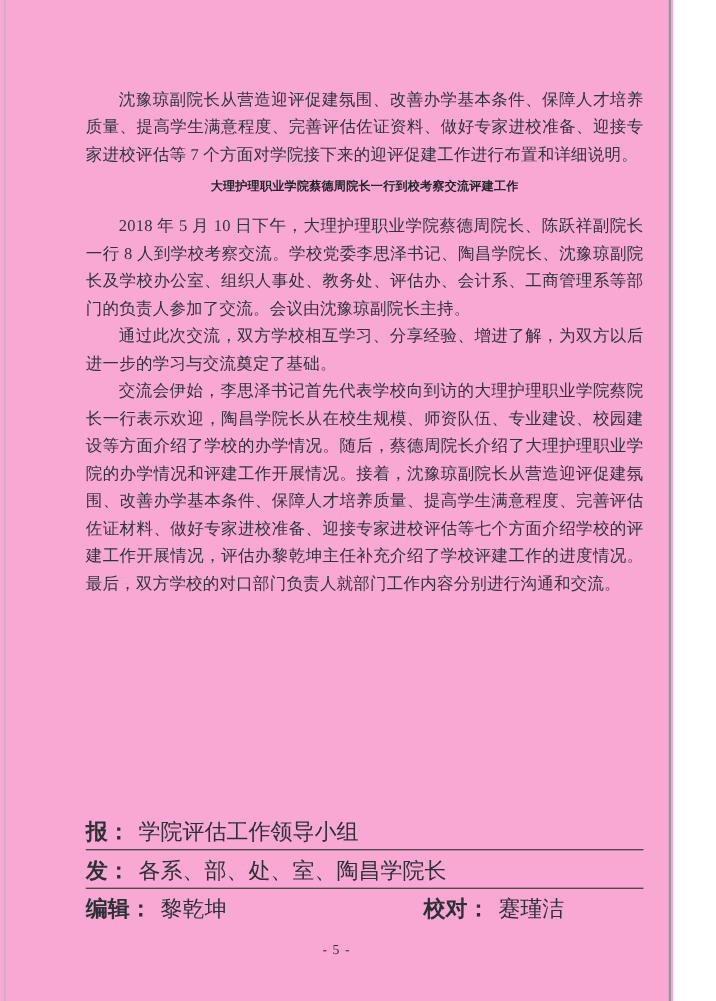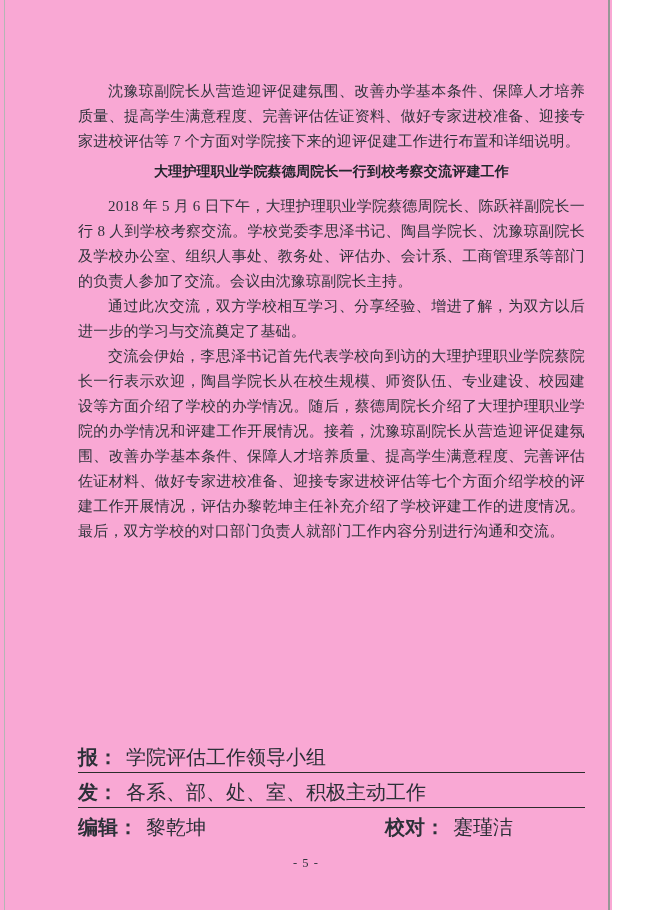--- a/index.html
+++ b/index.html
@@ -36,27 +36,28 @@
     font-size: 15px;
     line-height: 25px;
     text-align: justify;
     letter-spacing: 0.2px;
   }
   .content p {
     margin: 0;
     text-indent: 2em;
   }
   .section-heading {
-    font-size: 14px;
+    font-size: 11px;
     font-weight: bold;
     text-align: center;
     text-indent: 0;
     margin: 5px 0 10px 0;
     line-height: 25px;
     color: #23262e;
+    font-family: Liberation Mono, monospace;
   }
   .footer {
     position: absolute;
     left: 78px;
     top: 747px;
     width: 507px;
     font-size: 20px;
     color: #2c3038;
   }
   .footer-row {
@@ -97,32 +98,32 @@
 
 <div class="page">
   <div class="edge-line-left"></div>
   <div class="edge-line-right"></div>
 
   <div class="content">
     <p>沈豫琼副院长从营造迎评促建氛围、改善办学基本条件、保障人才培养质量、提高学生满意程度、完善评估佐证资料、做好专家进校准备、迎接专家进校评估等 7 个方面对学院接下来的迎评促建工作进行布置和详细说明。</p>
 
     <h2 class="section-heading">大理护理职业学院蔡德周院长一行到校考察交流评建工作</h2>
 
-    <p>2018 年 5 月 6 日下午，大理护理职业学院蔡德周院长、陈跃祥副院长一行 8 人到学校考察交流。学校党委李思泽书记、陶昌学院长、沈豫琼副院长及学校办公室、组织人事处、教务处、评估办、会计系、工商管理系等部门的负责人参加了交流。会议由沈豫琼副院长主持。</p>
+    <p>2018 年 5 月 10 日下午，大理护理职业学院蔡德周院长、陈跃祥副院长一行 8 人到学校考察交流。学校党委李思泽书记、陶昌学院长、沈豫琼副院长及学校办公室、组织人事处、教务处、评估办、会计系、工商管理系等部门的负责人参加了交流。会议由沈豫琼副院长主持。</p>
     <p>通过此次交流，双方学校相互学习、分享经验、增进了解，为双方以后进一步的学习与交流奠定了基础。</p>
     <p>交流会伊始，李思泽书记首先代表学校向到访的大理护理职业学院蔡院长一行表示欢迎，陶昌学院长从在校生规模、师资队伍、专业建设、校园建设等方面介绍了学校的办学情况。随后，蔡德周院长介绍了大理护理职业学院的办学情况和评建工作开展情况。接着，沈豫琼副院长从营造迎评促建氛围、改善办学基本条件、保障人才培养质量、提高学生满意程度、完善评估佐证材料、做好专家进校准备、迎接专家进校评估等七个方面介绍学校的评建工作开展情况，评估办黎乾坤主任补充介绍了学校评建工作的进度情况。最后，双方学校的对口部门负责人就部门工作内容分别进行沟通和交流。</p>
   </div>
 
   <div class="footer">
     <div class="footer-row">
       <span class="label">报：</span><span>学院评估工作领导小组</span>
     </div>
     <hr>
     <div class="footer-row">
-      <span class="label">发：</span><span>各系、部、处、室、积极主动工作</span>
+      <span class="label">发：</span><span>各系、部、处、室、陶昌学院长</span>
     </div>
     <hr>
     <div class="footer-row editors-row">
       <span><span class="label">编辑：</span><span>黎乾坤</span></span>
       <span class="proofreader"><span class="label">校对：</span><span>蹇瑾洁</span></span>
     </div>
   </div>
 
   <div class="page-number">- 5 -</div>
 </div>

